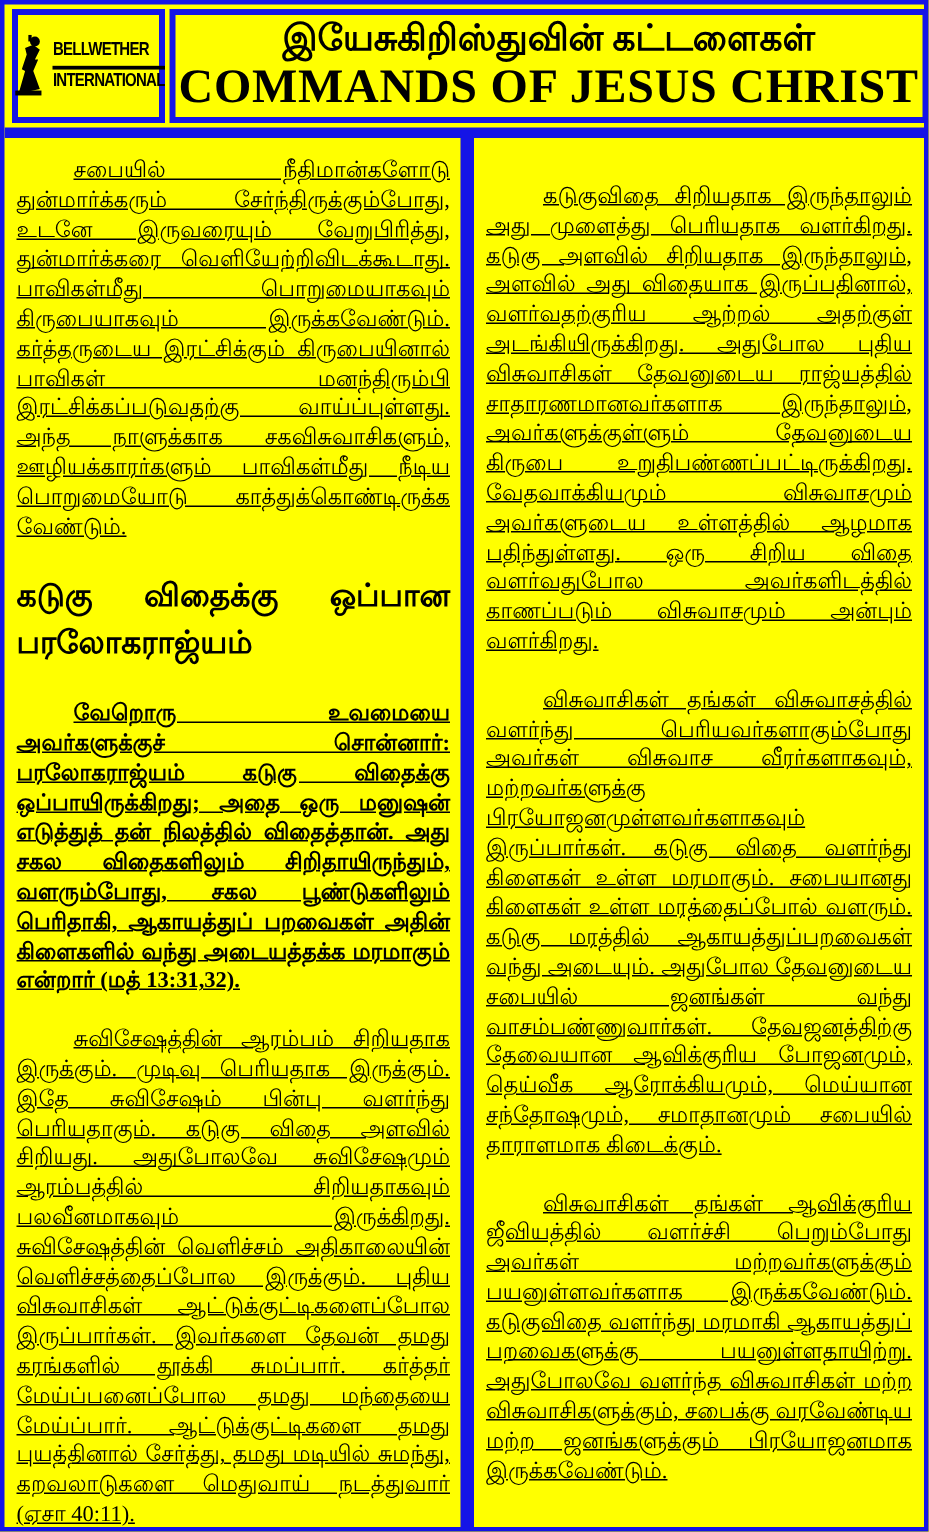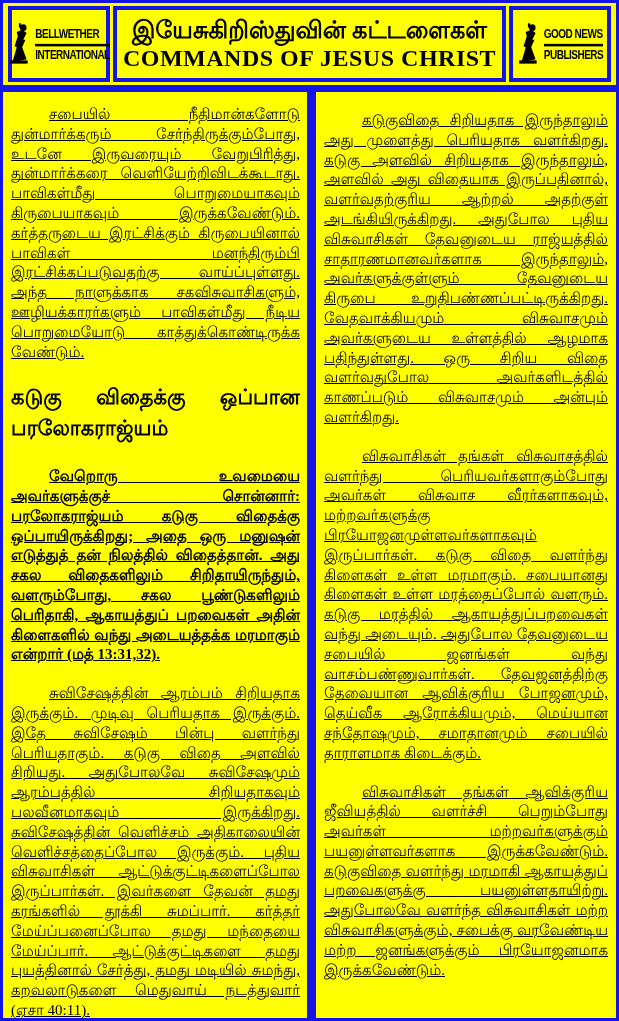--- a/index.html
+++ b/index.html
@@ -63,21 +63,21 @@
   .title-tamil{
     font-weight:bold;
     font-size:24px;
     line-height:1.15;
     color:#000;
     white-space:nowrap;
   }
   .title-english{
     font-family:"Liberation Serif","DejaVu Serif",serif;
     font-weight:bold;
-    font-size:24px;
+    font-size:32px;
     letter-spacing:0.5px;
     line-height:1.1;
     color:#000;
     white-space:nowrap;
   }
   
   .header-rule{
     height:7px;
     background:#1414e6;
     margin-top:3px;
@@ -90,21 +90,21 @@
     align-items:stretch;
     overflow:hidden;
   }
   .col{
     box-sizing:border-box;
     padding:13px 7px 6px 8px;
     color:#000;
     overflow:hidden;
   }
   .col.left{width:304px;}
-  .col.right{flex:1;padding:19px 8px 6px 8px;}
+  .col.right{flex:1;padding:30px 8px 6px 8px;}
   .divider{
     width:9px;
     background:#1414e6;
     flex:0 0 auto;
   }
   .para{
     margin:0 0 19px 0;
     font-size:15px;
     line-height:1.32;
     text-align:justify;

